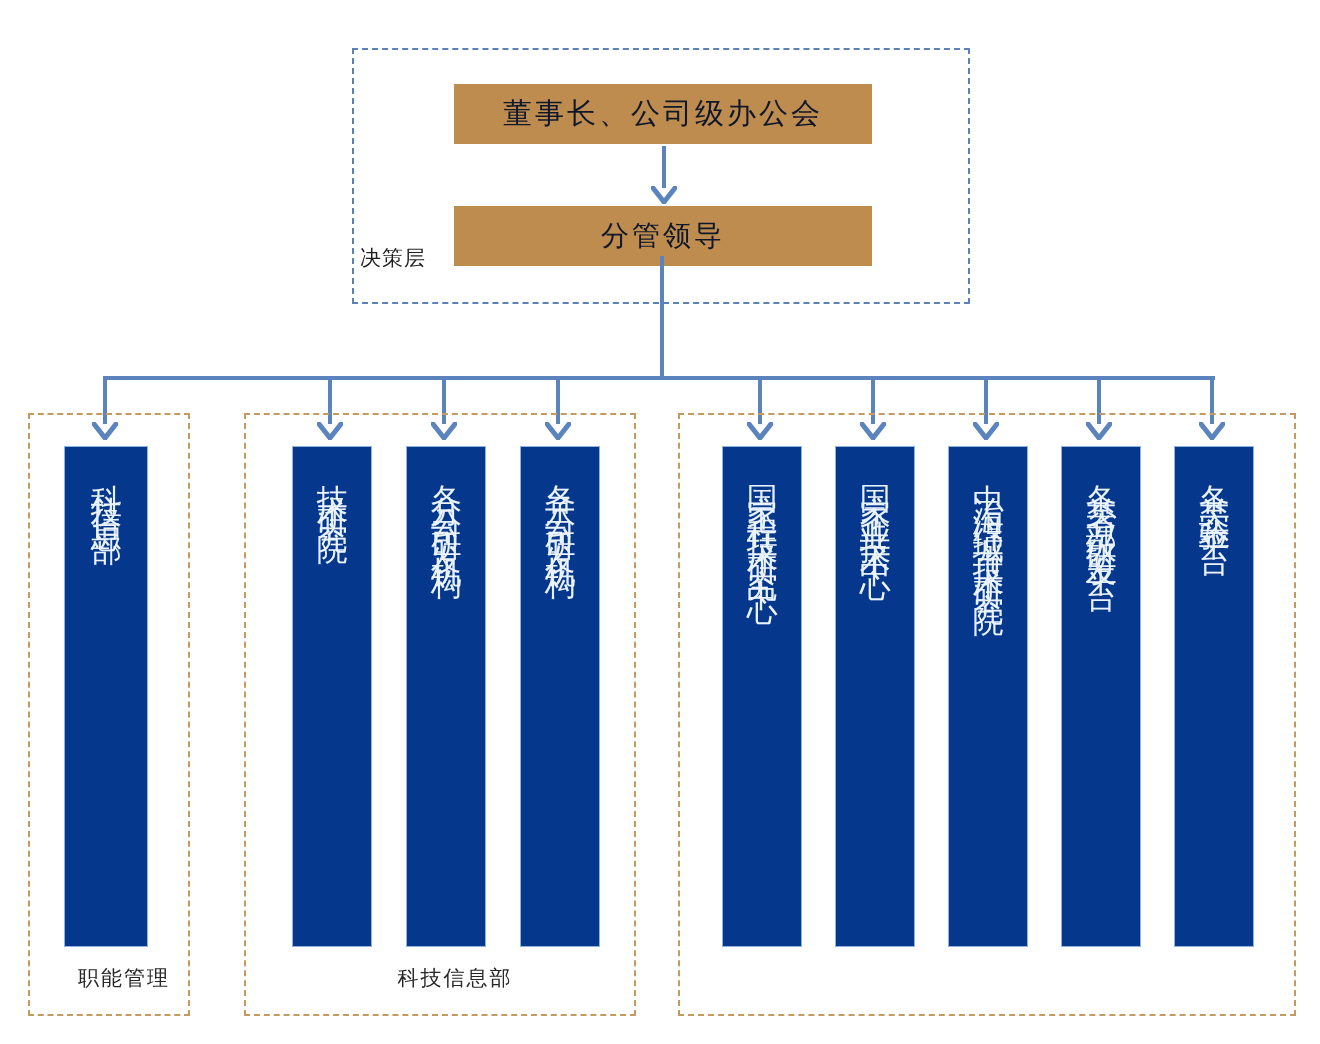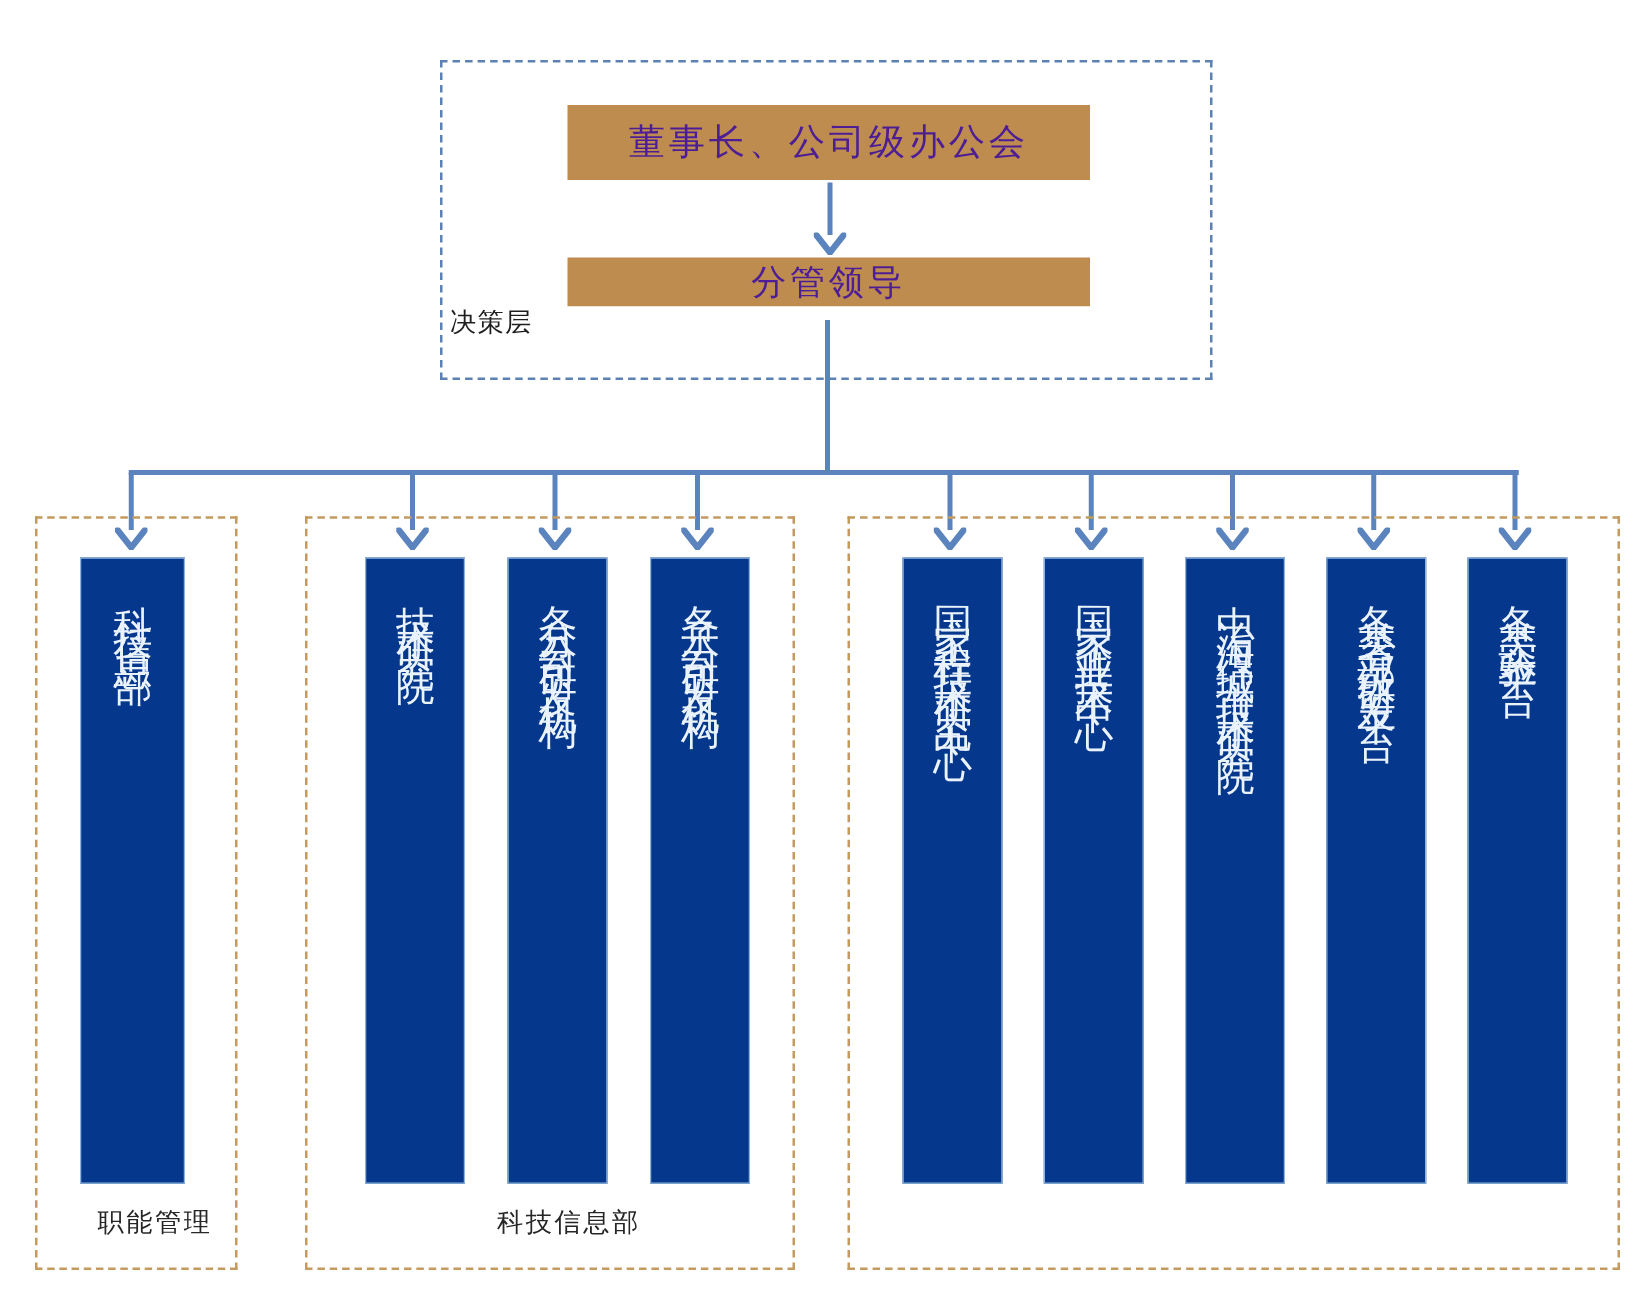--- a/index.html
+++ b/index.html
@@ -9,26 +9,26 @@
     font-family:"Liberation Sans", sans-serif;
   }
 
   
   .decision-box {
     position:absolute; left:352px; top:48px; width:618px; height:256px;
     border:2px dashed #5C81B5; box-sizing:border-box;
   }
   .gold-node {
     position:absolute; left:100px; width:418px;
-    background:#BE8C4F; color:#4c1d95;
+    background:#BE8C4F; color:#0f172a;
     display:flex; align-items:center; justify-content:center;
     letter-spacing:3px;
   }
   .gold-node.chairman { top:34px; height:60px; font-size:29px; }
-  .gold-node.leader   { top:156px; height:39px; font-size:28px; }
+  .gold-node.leader   { top:156px; height:60px; font-size:28px; }
   .decision-label {
     position:absolute; left:6px; bottom:30px;
     font-size:21px; color:#1F1F1F; letter-spacing:1px;
   }
 
   
   .stem-main {
     position:absolute; left:660px; top:256px; width:4px; height:122px;
     background:#5B84BE;
   }

